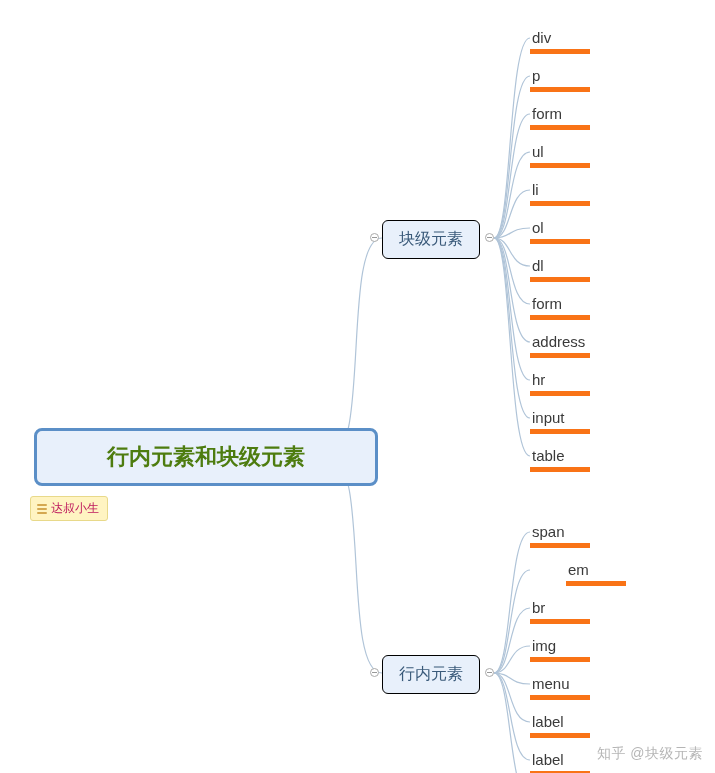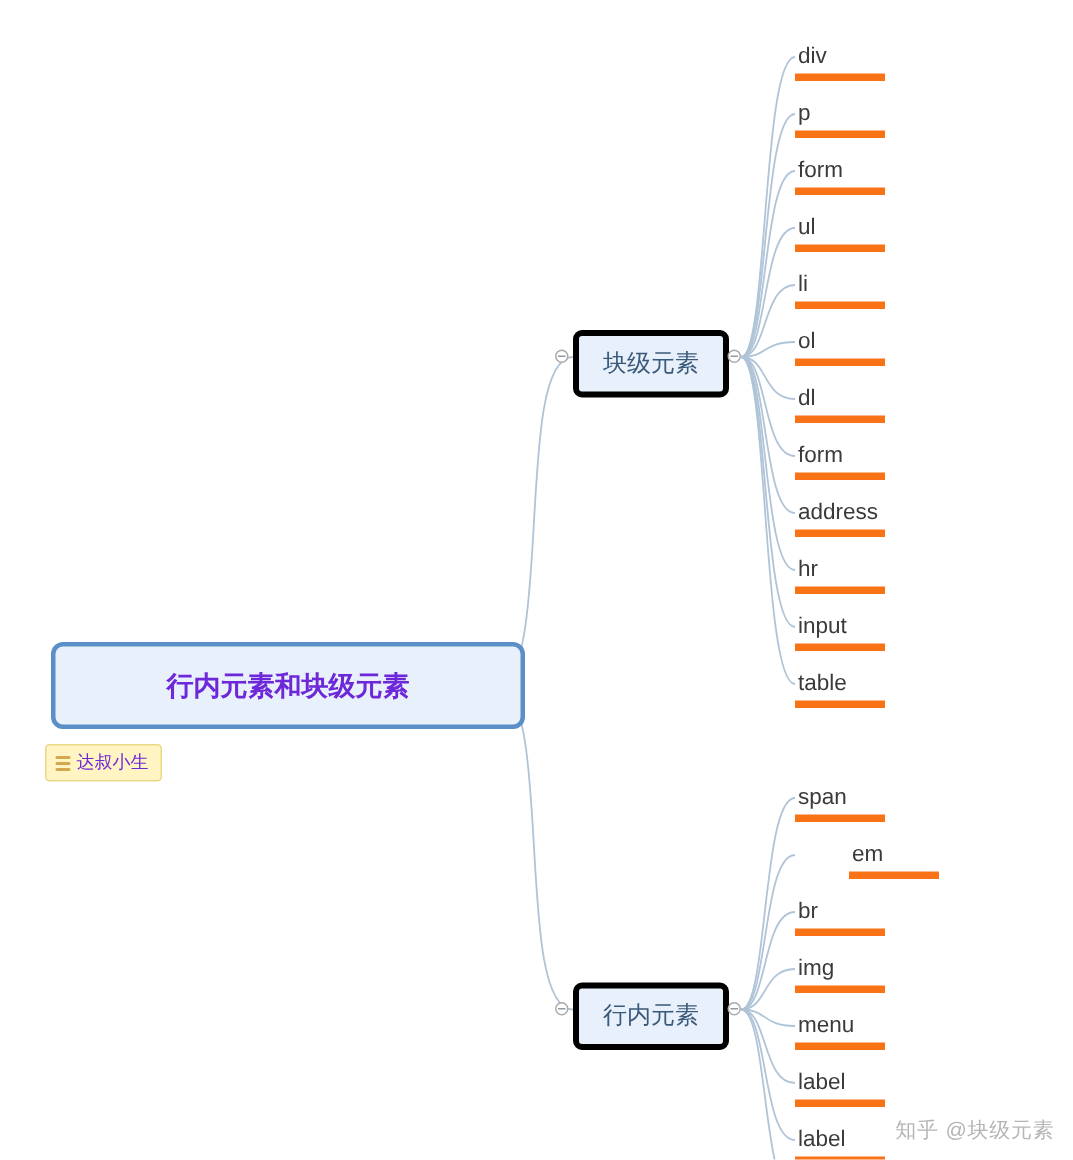--- a/index.html
+++ b/index.html
@@ -8,62 +8,62 @@
     height: 773px;
     background: #ffffff;
     position: relative;
     font-family: "Microsoft YaHei", "PingFang SC", sans-serif;
     overflow: hidden;
   }
   .root-node {
     position: absolute;
     left: 34px;
     top: 428px;
-    width: 316px;
+    width: 344px;
     height: 58px;
     background: #e8f0fb;
     border: 3px solid #5b8fc7;
     border-radius: 8px;
     display: flex;
     align-items: center;
     justify-content: center;
-    font-size: 18px;
+    font-size: 22px;
     font-weight: bold;
-    color: #6d28d9;
+    color: #4d7c0f;
   }
   .author-tag {
     position: absolute;
     left: 30px;
     top: 496px;
     background: #fff4c2;
     border: 1px solid #e8d98a;
     border-radius: 3px;
     padding: 3px 8px 3px 6px;
     font-size: 12px;
-    color: #6d28d9;
+    color: #be185d;
     display: flex;
     align-items: center;
     gap: 4px;
   }
   .author-tag .bars {
     display: inline-flex;
     flex-direction: column;
     gap: 2px;
   }
   .author-tag .bars span {
     display: block;
     width: 10px;
     height: 2px;
     background: #d4a850;
     border-radius: 1px;
   }
   .branch-node {
     position: absolute;
     background: #e8f0fb;
-    border: 4px solid #000000;
+    border: 1px solid #000000;
     border-radius: 6px;
     padding: 8px 16px;
     font-size: 16px;
     color: #3a5a7a;
     display: flex;
     align-items: center;
     justify-content: center;
   }
   .leaf {
     position: absolute;

